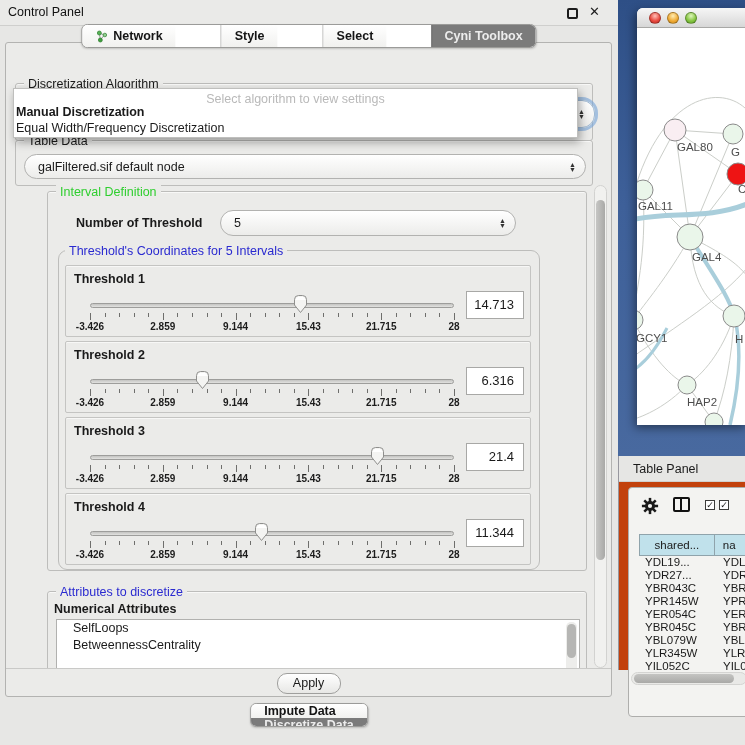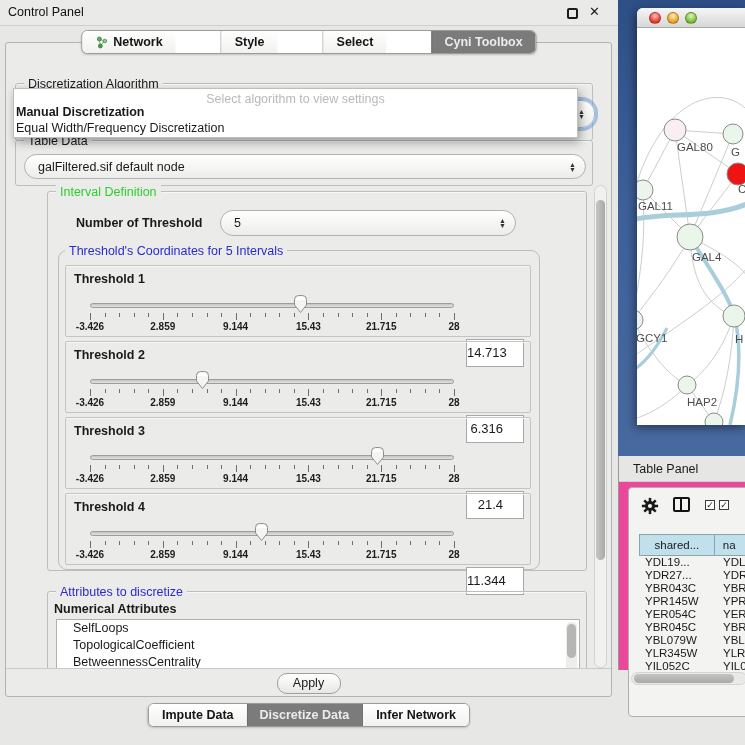--- a/index.html
+++ b/index.html
@@ -8,22 +8,22 @@
   #stage { position:relative; width:745px; height:745px; overflow:hidden; background:#e7e7e5; }
 
   
   #control-panel { position:absolute; left:0; top:0; width:618px; height:745px; background:#e7e7e5; }
   .cp-titlebar { position:absolute; left:0; top:0; width:100%; height:26px; background:#eaeae8; border-bottom:1px solid #cfcfcd; }
   .cp-title { position:absolute; left:8px; top:5px; font-size:12.5px; color:#111; }
   .win-float { position:absolute; right:40px; top:8px; width:11px; height:11px; border:2px solid #1c1c1c; border-radius:2px; }
   .win-close { position:absolute; right:18px; top:4px; font-size:13px; font-weight:bold; color:#1c1c1c; }
 
   .seg-bar { position:absolute; left:50%; transform:translateX(-50%); display:flex; height:24px; border:1px solid #9b9b99; border-radius:6px; overflow:hidden; background:#fff; box-shadow:0 1px 2px rgba(0,0,0,.18); z-index:40; }
-  #top-tabs { top:30px;gap:45px; }
-  #bottom-tabs { top:703px; }
+  #top-tabs { top:24px;gap:45px; }
+  #bottom-tabs { top:703px;flex-direction:column; }
   .seg { display:flex; align-items:center; gap:5px; padding:0 13px; font-size:12.5px; font-weight:600; background:linear-gradient(#ffffff,#f1f1ef); color:#151515; white-space:nowrap; }
   .seg + .seg { border-left:1px solid #c3c3c1; }
   .seg.sel { background:#7b7b7b; color:#ececec; border-left-color:#6f6f6f;padding-left:12px; }
   .seg.sel + .seg { border-left-color:#6f6f6f; }
 
   .content-panel { position:absolute; left:5px; top:42px; width:607px; height:655px; border:1px solid #b3b3b1; border-radius:3px; background:#ebebe9; }
 
   .groupbox { position:absolute; border:1px solid #bdbdbb; border-radius:3px; box-shadow:inset 0 1px 0 rgba(255,255,255,.65); }
   .group-label { position:absolute; top:-7px; left:8px; background:#ebebe9; padding:0 4px; font-size:12.5px; white-space:nowrap; }
   .lbl-green { color:#2fce2f; }
@@ -57,21 +57,21 @@
   .th-row { position:absolute; left:6px; width:466px; height:72px; border:1px solid #c4c4c2; border-radius:2px; box-shadow:inset 0 1px 0 rgba(255,255,255,.6); }
   .th-label { position:absolute; left:8px; top:6px; font-size:12.5px; font-weight:bold; }
   .th-track { position:absolute; left:24px; top:37px; width:364px; height:5px; border:1px solid #9d9d9b; border-radius:3px; background:linear-gradient(#c3c3c1,#e2e2e0); }
   .th-thumb { position:absolute; top:28px; width:17px; height:20px; }
   .th-ticks { position:absolute; left:24px; top:47px; width:365px; height:8px; }
   .tick { position:absolute; top:0; width:1px; background:#6e6e6c; }
   .tick.minor { height:4px; }
   .tick.major { height:7px; }
   .th-scale { position:absolute; left:24px; top:55px; width:365px; height:12px; }
   .scale-lab { position:absolute; transform:translateX(-50%); font-size:10px; font-weight:bold; color:#1c1c1c; white-space:nowrap; }
-  .th-value { position:absolute; left:400px; top:25px; width:58px; height:28px; background:#fff; border:1px solid #a8a8a6; font-size:13px; line-height:26px; text-align:right; padding-right:20px;margin-top:48px; }
+  .th-value { position:absolute; left:400px; top:25px; width:58px; height:28px; background:#fff; border:1px solid #a8a8a6; font-size:13px; line-height:26px; text-align:right; padding-right:9px; }
 
   #attr-group { left:41px; top:406px; width:540px; height:104px;padding-left:7px; }
   .attr-heading { position:absolute; left:6px; top:10px; font-size:12.5px; font-weight:bold; }
   #attr-list { position:absolute; left:8px; top:27px; width:524px; height:78px; background:#fff; border:1px solid #b1b1af; overflow:hidden; }
   .attr-item { padding-left:16px; font-size:12.5px; line-height:17px; white-space:nowrap; }
   .list-scroll { position:absolute; right:2px; top:2px; width:11px; height:72px; background:#ededeb; border-radius:5px; }
   .list-thumb { position:absolute; left:1px; right:1px; top:2px; height:34px; background:#b6b6b4; border-radius:5px; }
 
   .apply-row { position:absolute; left:0; right:0; top:625px; height:29px; border-top:1px solid #c9c9c7; }
   #apply-btn { position:absolute; left:50%; transform:translateX(-50%); top:4px; width:64px; height:21px; border:1px solid #9f9f9d; border-radius:10px; background:linear-gradient(#ffffff,#e7e7e5); font-size:12.5px; text-align:center; line-height:19px; }
@@ -79,21 +79,21 @@
   
   #desktop { position:absolute; left:618px; top:0; width:127px; height:456px; background:linear-gradient(180deg,#2e4f86 0%, #3e6099 45%, #48699f 100%); }
   #net-window { position:absolute; left:637px; top:8px; width:110px; height:417px; background:#fff; border-radius:6px 0 0 0; box-shadow:-2px 3px 10px rgba(0,0,0,.45); }
   .nw-titlebar { position:absolute; left:0; top:0; right:0; height:20px; background:linear-gradient(#f6f6f6,#d7d7d7); border-bottom:1px solid #a8a8a6; border-radius:6px 0 0 0; }
   .light { position:absolute; top:4px; width:12px; height:12px; border-radius:50%; border:1px solid rgba(0,0,0,.28); }
   .light.red { left:12px; background:radial-gradient(circle at 50% 30%, #ffc0b8, #e8473c 60%, #bf332a); }
   .light.yellow { left:30px; background:radial-gradient(circle at 50% 30%, #ffedb5, #efa932 60%, #cd8d20); }
   .light.green { left:48px; background:radial-gradient(circle at 50% 30%, #dff6bc, #83c43f 60%, #62a42c); }
   .nw-canvas { position:absolute; left:0; top:20px; right:0; bottom:0; overflow:hidden; background:#fff; }
 
-  #table-panel { position:absolute; left:618px; top:456px; width:127px; height:214px; background:#ec4899; border-left:1px solid #97979f; }
+  #table-panel { position:absolute; left:618px; top:456px; width:127px; height:214px; background:#c2410c; border-left:1px solid #97979f; }
   .tp-titlebar { position:absolute; left:0; top:0; right:0; height:26px; background:#e6e6e4; border-bottom:1px solid #d0d0ce; }
   .tp-title { position:absolute; left:14px; top:6px; font-size:12.5px; }
   .tp-inner { position:absolute; left:9px; top:31px; width:122px; height:230px; background:#f3f3f1; border:1px solid #aeaeac; border-radius:4px; overflow:hidden; }
   .tp-toolbar-icon { position:absolute; top:9px; }
   .col-icon { left:44px; width:17px; height:15px; border:2px solid #111; border-radius:2px; }
   .col-icon:before { content:""; position:absolute; left:5px; top:0; bottom:0; width:2px; background:#111; }
   .chk { position:absolute; top:12px; width:10px; height:10px; border:1.5px solid #3c3c3a; background:#fff; font-size:9px; line-height:8px; text-align:center; font-weight:bold; color:#222; }
   .grid { position:absolute; left:10px; top:46px; width:112px; overflow:hidden; }
   .grid-header { display:flex; height:22px; }
   .hcell { background:#c0e1eb; border:1px solid #8fa3ab; font-size:11.5px; text-align:center; line-height:20px; overflow:hidden; white-space:nowrap; }
@@ -359,21 +359,20 @@
         </div>
 
         <div class="groupbox" id="attr-group">
           <span class="group-label lbl-blue">Attributes to discretize</span>
           <span class="attr-heading">Numerical Attributes</span>
           <div id="attr-list">
             <div class="list-scroll">
                 <div class="list-thumb"></div>
               </div>
           <div class="attr-item">SelfLoops</div>
-              <div class="attr-item">TopologicalCoefficient</div>
               <div class="attr-item">BetweennessCentrality</div>
             </div>
         </div>
       </div>
 
       <div class="apply-row">
         <div id="apply-btn">Apply</div>
       </div>
 
       <div class="v-scroll">

